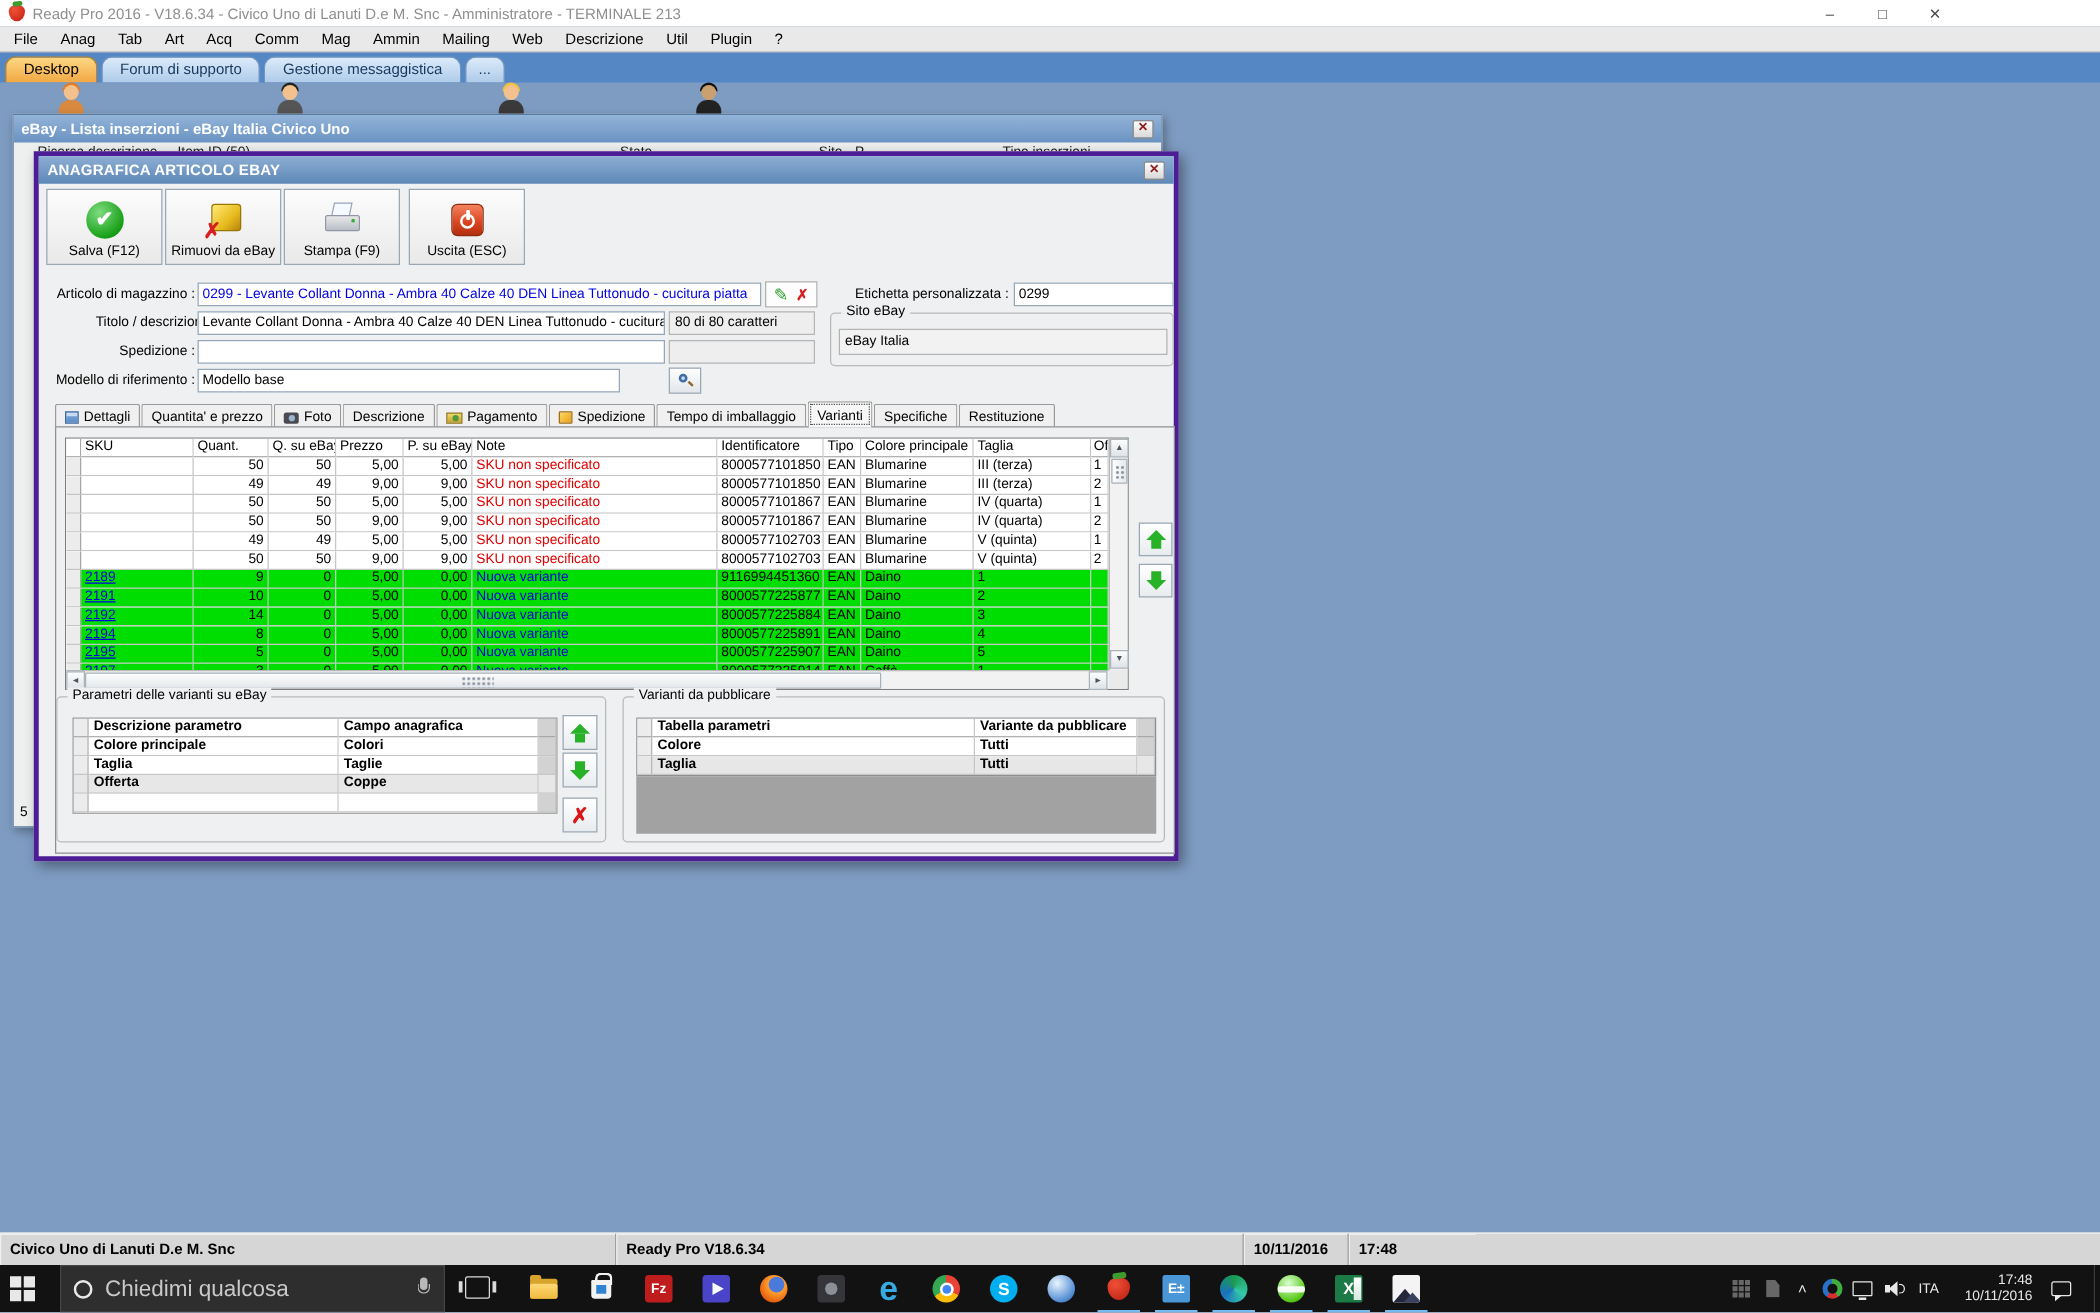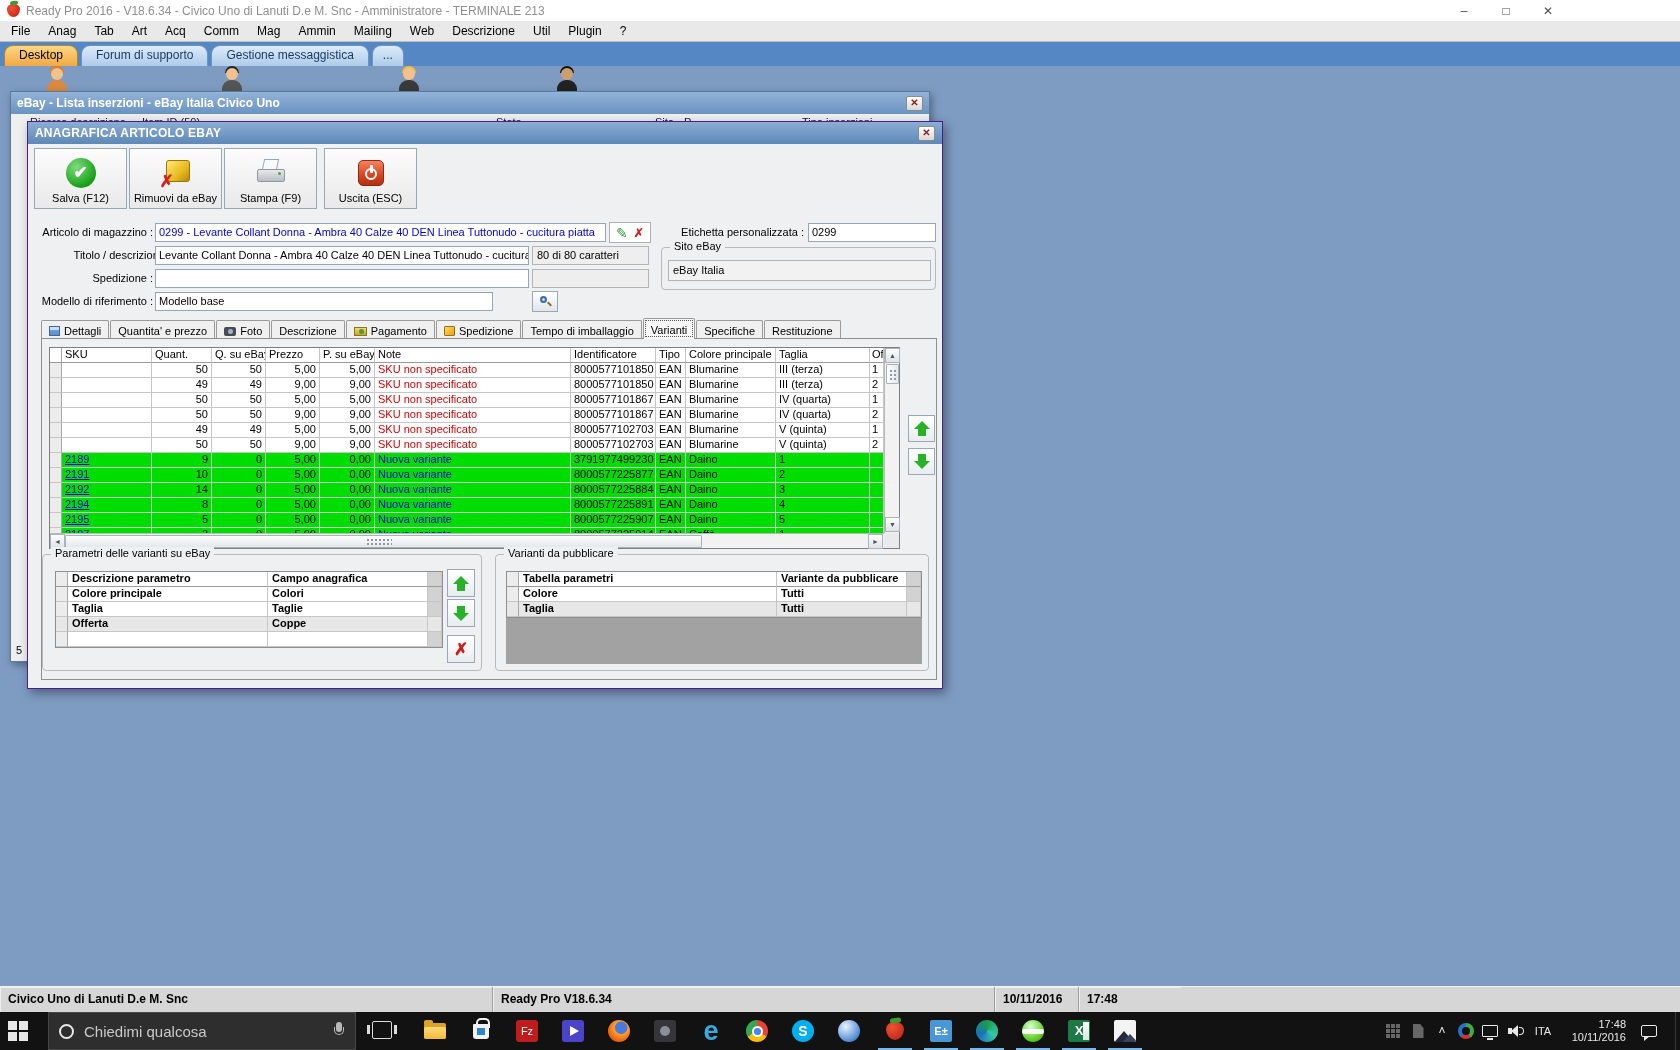--- a/index.html
+++ b/index.html
@@ -33,21 +33,21 @@
 
   
   .ebaywin { position:absolute; left:10px; top:91px; width:920px; height:571px; background:#eef0f0; border:1px solid #5a7ba0; box-shadow:2px 3px 8px rgba(0,0,0,.35); }
   .ebay-title { height:22px; background:linear-gradient(#93b3d8,#6a93c2); display:flex; align-items:center; padding:0 6px; color:#fff; font-weight:bold; }
   .ebay-close { margin-left:auto; width:17px; height:15px; background:linear-gradient(#fdfdfd,#d8d8d8); border:1px solid #8a8a8a; border-radius:2px; color:#8c1c1c; font-size:10px; line-height:12px; text-align:center; font-weight:bold; }
   .clip-strip { position:absolute; left:1px; top:22px; width:916px; height:8px; overflow:hidden; color:#1a1a1a; font-size:11px; }
   .clip-label { position:absolute; top:2px; white-space:nowrap; }
   .left5 { position:absolute; left:5px; top:552px; font-size:11px; color:#000; }
 
   
-  .dlg { position:absolute; left:27px; top:121px; width:916px; height:568px; background:#eef0f1; border:1px solid #4c1d95; box-shadow:3px 4px 10px rgba(0,0,0,.4); }
+  .dlg { position:absolute; left:27px; top:121px; width:916px; height:568px; background:#eef0f1; border:4px solid #4c1d95; box-shadow:3px 4px 10px rgba(0,0,0,.4); }
   .dlg-title { height:22px; background:linear-gradient(#8cadd3,#5e88b8); display:flex; align-items:center; padding:0 7px; color:#fff; font-weight:bold; font-size:12px; letter-spacing:.2px; }
   .dlg-close { margin-left:auto; width:17px; height:15px; background:linear-gradient(#fdfdfd,#d8d8d8); border:1px solid #8a8a8a; border-radius:2px; color:#8c1c1c; font-size:10px; line-height:12px; text-align:center; font-weight:bold; }
 
   
   .tbtn { position:absolute; top:26px; width:93px; height:61px; background:linear-gradient(#fcfcfc,#e9e9e9); border:1px solid #9aa7b4; display:flex; flex-direction:column; align-items:center; justify-content:flex-end; padding-bottom:4px; font-size:11px; }
   .tbtn .ico { position:absolute; top:7px; left:0; right:0; height:34px; display:flex; align-items:center; justify-content:center; }
   .ic-save { width:30px; height:30px; border-radius:50%; background:radial-gradient(circle at 35% 30%, #7fdc7f, #18a018 70%, #0d7a0d); color:#fff; font-size:17px; line-height:30px; text-align:center; font-weight:bold; }
   .ic-remove { position:relative; width:28px; height:26px; }
   .ic-remove .box { position:absolute; right:0; top:0; width:24px; height:22px; border-radius:3px; background:linear-gradient(135deg,#ffe977,#e8bb1e 60%,#b8860b); border:1px solid #9a7500; }
   .ic-remove .x { position:absolute; left:-2px; bottom:-4px; color:#d81f1f; font-size:17px; font-weight:bold; line-height:17px; }
@@ -142,38 +142,38 @@
   
   .statusbar { position:absolute; left:0; top:986px; width:1680px; height:26px; background:#d6d6d6; border-top:1px solid #f2f2f2; display:flex; }
   .ssec { height:100%; border-right:1px solid #9f9f9f; box-shadow:inset 1px 1px 0 #efefef; font-weight:bold; font-size:12px; line-height:25px; padding:0 8px; white-space:nowrap; overflow:hidden; }
 
   
   .taskbar { position:absolute; left:0; top:1012px; width:1680px; height:38px; background:#121212; }
   .start { position:absolute; left:8px; top:8px; width:26px; height:22px; display:grid; grid-template-columns:9px 9px; grid-template-rows:9px 9px; gap:2px; padding-top:1px; }
   .start span { background:#e8e8e8; }
   .search { position:absolute; left:48px; top:0px; width:308px; height:38px; background:#2e2e2e; border:1px solid #454545; display:flex; align-items:center; padding:0 10px; }
   .cortana-ring { width:15px; height:15px; border:2px solid #e8e8e8; border-radius:50%; margin-right:10px; }
-  .search-text { color:#c9c9c9; font-size:15px; flex:1; }
+  .search-text { color:#c9c9c9; font-size:18px; flex:1; }
   .micwrap { position:relative; width:12px; height:18px; }
   .mic-cap { position:absolute; left:3px; top:0; width:6px; height:10px; background:#b8b8b8; border-radius:3px; }
   .mic-arc { position:absolute; left:1px; top:5px; width:10px; height:8px; border:1.5px solid #b8b8b8; border-top:none; border-radius:0 0 6px 6px; }
   .taskview { position:absolute; left:372px; top:9px; width:20px; height:18px; border:1.5px solid #dcdcdc; border-radius:2px; }
   .taskview:before, .taskview:after { content:""; position:absolute; top:3px; width:3px; height:9px; background:#dcdcdc; }
   .taskview:before { left:-6px; } .taskview:after { right:-6px; }
   .apps { position:absolute; left:412px; top:0; height:38px; display:flex; }
   .app { position:relative; width:46px; height:38px; display:flex; align-items:center; justify-content:center; }
   .app.running:after { content:""; position:absolute; left:6px; right:6px; bottom:0; height:2px; background:#76b9ed; }
   .ic-folder { position:relative; width:22px; height:16px; }
   .ic-folder .back { position:absolute; left:0; top:0; width:22px; height:16px; background:#d9a42c; border-radius:2px; }
   .ic-folder .back:before { content:""; position:absolute; left:0; top:-3px; width:9px; height:4px; background:#d9a42c; border-radius:2px 2px 0 0; }
   .ic-folder .front { position:absolute; left:0; top:4px; width:22px; height:12px; background:linear-gradient(#ffd977,#f0b93e); border-radius:2px; }
   .ic-bag { position:relative; width:16px; height:15px; background:#f2f2f2; border-radius:1px 1px 3px 3px; }
   .ic-bag:before { content:""; position:absolute; left:3px; top:-6px; width:10px; height:8px; border:2px solid #f2f2f2; border-bottom:none; border-radius:5px 5px 0 0; }
   .ic-bag:after { content:""; position:absolute; left:4px; top:4px; width:8px; height:7px; background:#2f84d0; }
-  .ic-fz { width:22px; height:22px; background:#bf1d1d; border-radius:3px; color:#fff; font-weight:normal; font-size:11px; line-height:22px; text-align:center; }
+  .ic-fz { width:22px; height:22px; background:#bf1d1d; border-radius:3px; color:#fff; font-weight:bold; font-size:11px; line-height:22px; text-align:center; }
   .ic-movie { position:relative; width:22px; height:22px; background:#4a45c8; border-radius:3px; }
   .ic-movie:before { content:""; position:absolute; left:8px; top:6px; width:0; height:0; border-left:9px solid #fff; border-top:5px solid transparent; border-bottom:5px solid transparent; }
   .ic-fox { position:relative; width:22px; height:22px; border-radius:50%; background:radial-gradient(circle at 60% 35%, #4a7adc 0 30%, #ff9e2c 34%, #e35b0e 75%); }
   .ic-darkapp { width:22px; height:22px; background:#35353a; border-radius:3px; position:relative; }
   .ic-darkapp:before { content:""; position:absolute; left:6px; top:6px; width:10px; height:10px; border-radius:50%; background:#8a8f98; }
   .ic-edge { color:#35abe2; font-size:27px; font-weight:bold; line-height:26px; }
   .ic-chrome { position:relative; width:22px; height:22px; border-radius:50%; background:conic-gradient(#ea4335 0 33%, #fbbc05 33% 66%, #34a853 66% 100%); }
   .ic-chrome:before { content:""; position:absolute; left:5.5px; top:5.5px; width:11px; height:11px; border-radius:50%; background:#fff; }
   .ic-chrome:after { content:""; position:absolute; left:7.5px; top:7.5px; width:7px; height:7px; border-radius:50%; background:#4285f4; }
   .ic-skype { width:22px; height:22px; border-radius:50%; background:#00aff0; color:#fff; font-weight:bold; font-size:14px; line-height:22px; text-align:center; }
@@ -499,21 +499,21 @@
     <div class="gc c11">2</div>
   </div>
           <div class="grow new">
     <div class="gc c0"></div>
     <div class="gc c1 cell-sku">2189</div>
     <div class="gc c2 num">9</div>
     <div class="gc c3 num">0</div>
     <div class="gc c4 num">5,00</div>
     <div class="gc c5 num">0,00</div>
     <div class="gc c6 cell-note">Nuova variante</div>
-    <div class="gc c7">3791977499230</div>
+    <div class="gc c7">9116994451360</div>
     <div class="gc c8">EAN</div>
     <div class="gc c9">Daino</div>
     <div class="gc c10">1</div>
     <div class="gc c11"></div>
   </div>
           <div class="grow new">
     <div class="gc c0"></div>
     <div class="gc c1 cell-sku">2191</div>
     <div class="gc c2 num">10</div>
     <div class="gc c3 num">0</div>

